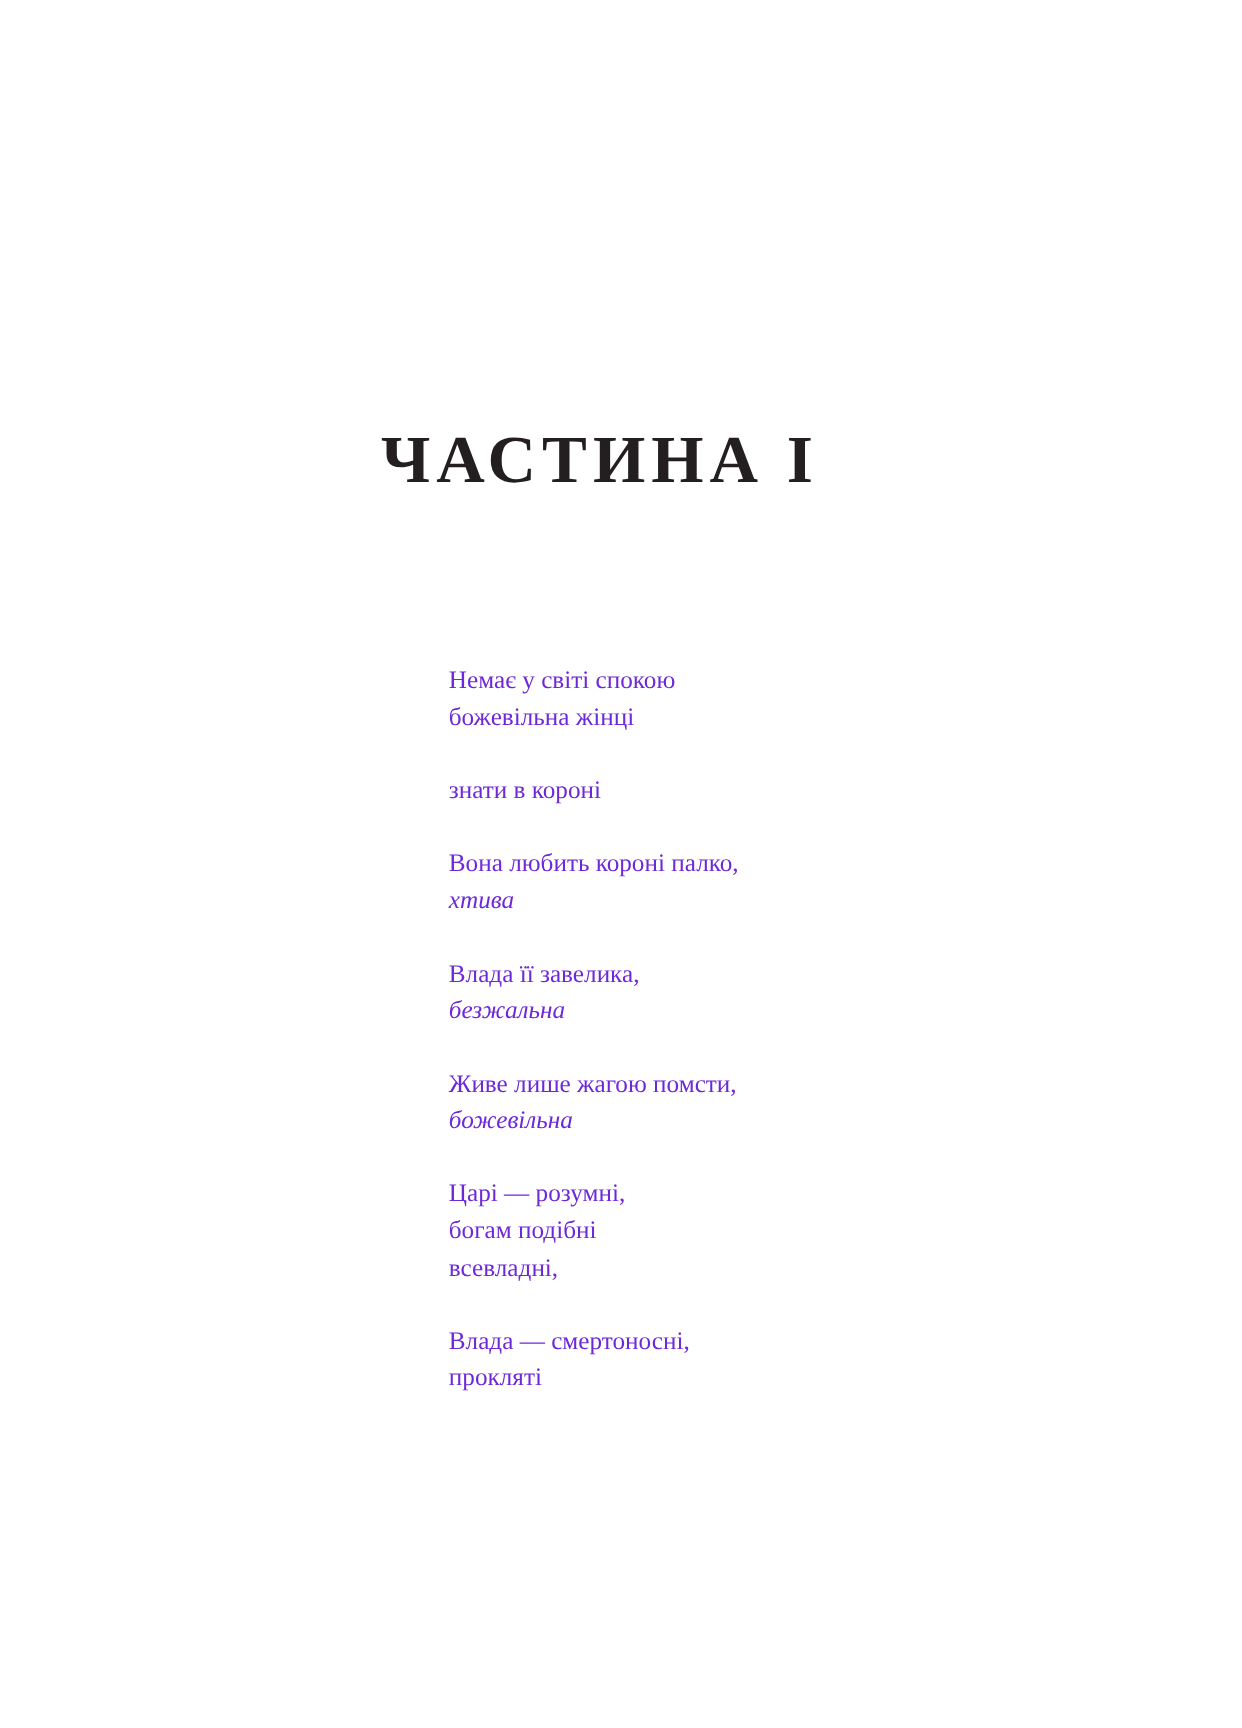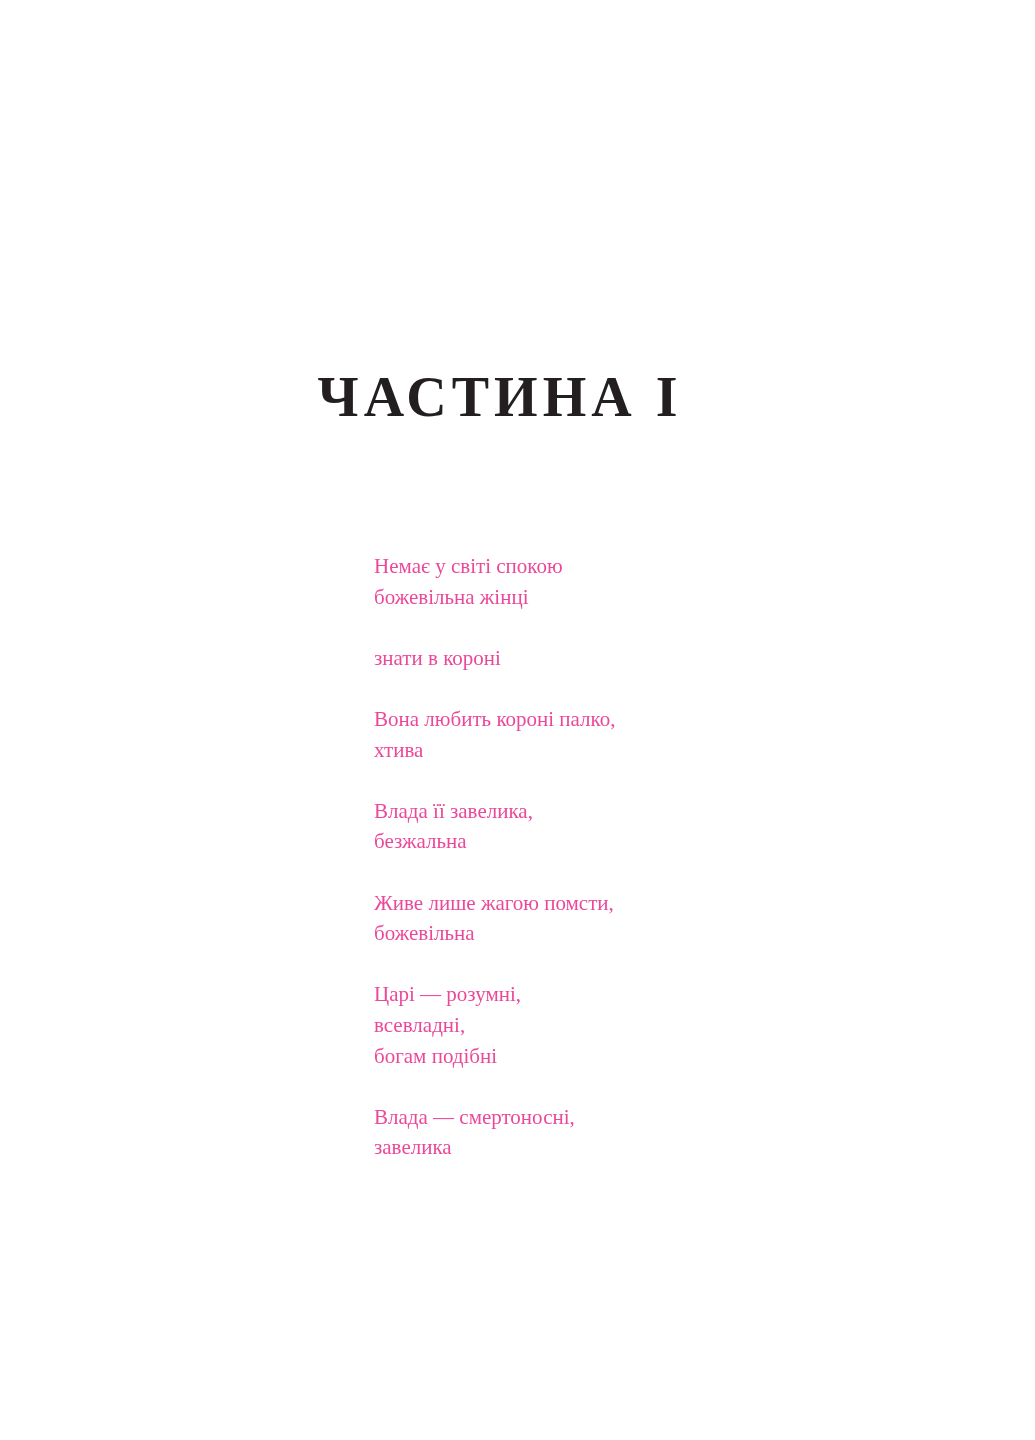--- a/index.html
+++ b/index.html
@@ -18,47 +18,48 @@
       position: absolute;
       left: 0; top: 0;
       width: 1035px;
       height: 1440px;
       background: #ffffff;
     }
     .part-title {
       position: absolute;
       left: 0;
       width: 1000px;
-      top: 361px;
+      top: 348px;
       text-align: center;
       font-family: "Liberation Serif", "DejaVu Serif", serif;
       font-weight: bold;
       font-size: 56px;
       letter-spacing: 5px;
       line-height: 72px;
       color: #231f20;
       margin: 0;
     }
     .poem {
       position: absolute;
       left: 374px;
       top: 551px;
       font-family: "Liberation Serif", "DejaVu Serif", serif;
       font-size: 21px;
       line-height: 30.6px;
-      color: #ec4899;
+      color: #6d28d9;
     }
     .stanza {
       margin: 0 0 30.6px 0;
     }
     .line {
       display: block;
       white-space: nowrap;
     }
     .line.italic {
+      font-style: italic;
     }
   </style>
 </head>
 <body>
 
 <div class="page">
   <h1 class="part-title">ЧАСТИНА I</h1>
 
   <div class="poem">
     <div class="stanza">
@@ -75,21 +76,21 @@
     <div class="stanza">
       <span class="line">Влада її завелика,</span>
       <span class="line italic">безжальна</span>
     </div>
     <div class="stanza">
       <span class="line">Живе лише жагою помсти,</span>
       <span class="line italic">божевільна</span>
     </div>
     <div class="stanza">
       <span class="line">Царі — розумні,</span>
+      <span class="line">богам подібні</span>
       <span class="line">всевладні,</span>
-      <span class="line">богам подібні</span>
     </div>
     <div class="stanza">
       <span class="line">Влада — смертоносні,</span>
-      <span class="line">завелика</span>
+      <span class="line">прокляті</span>
     </div>
   </div>
 </div>
 
 </body></html>

